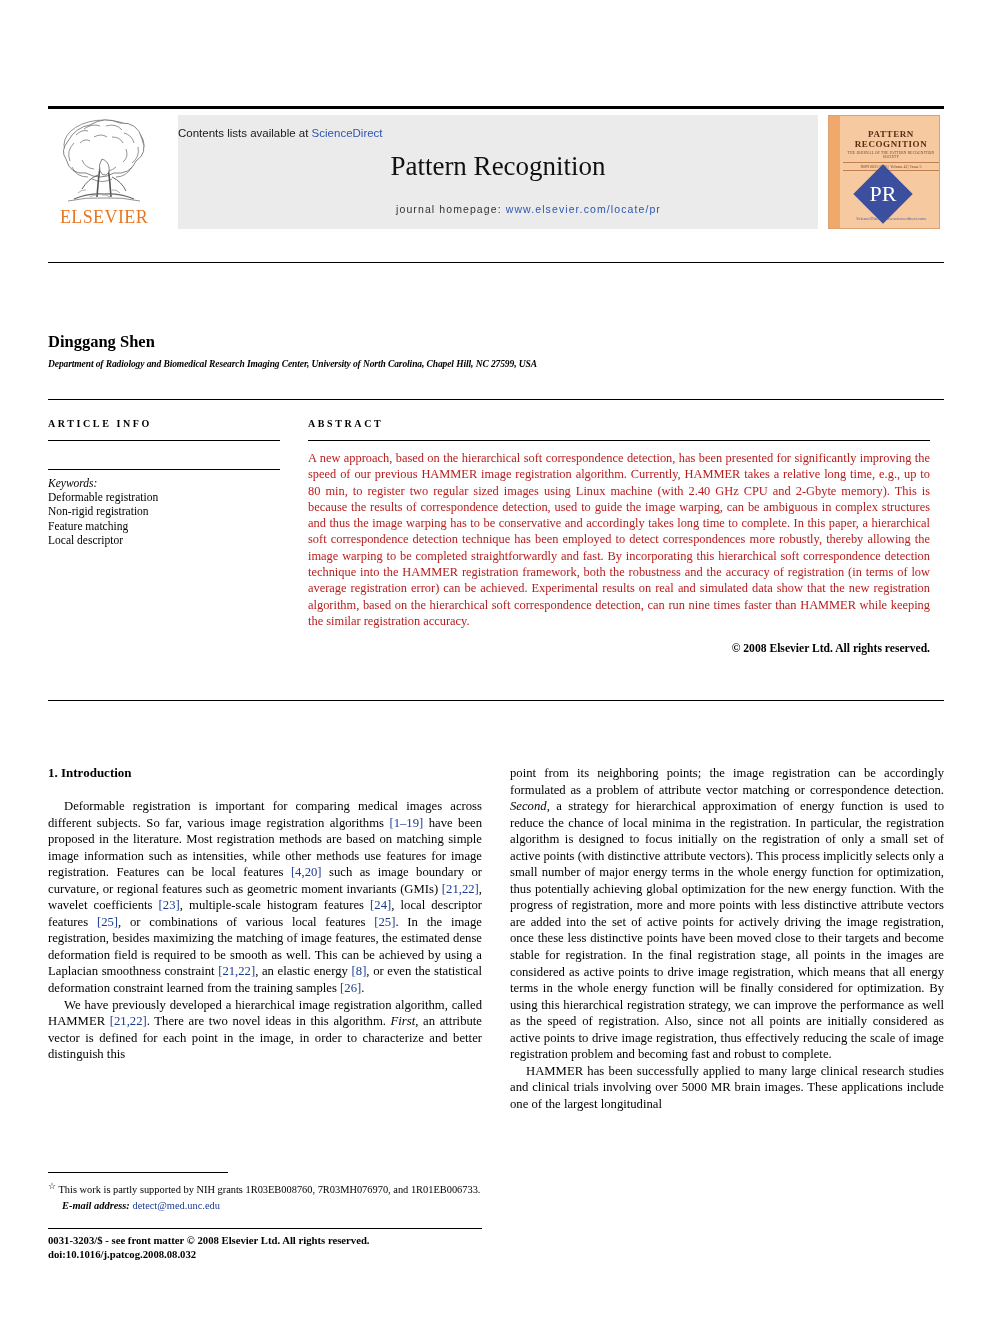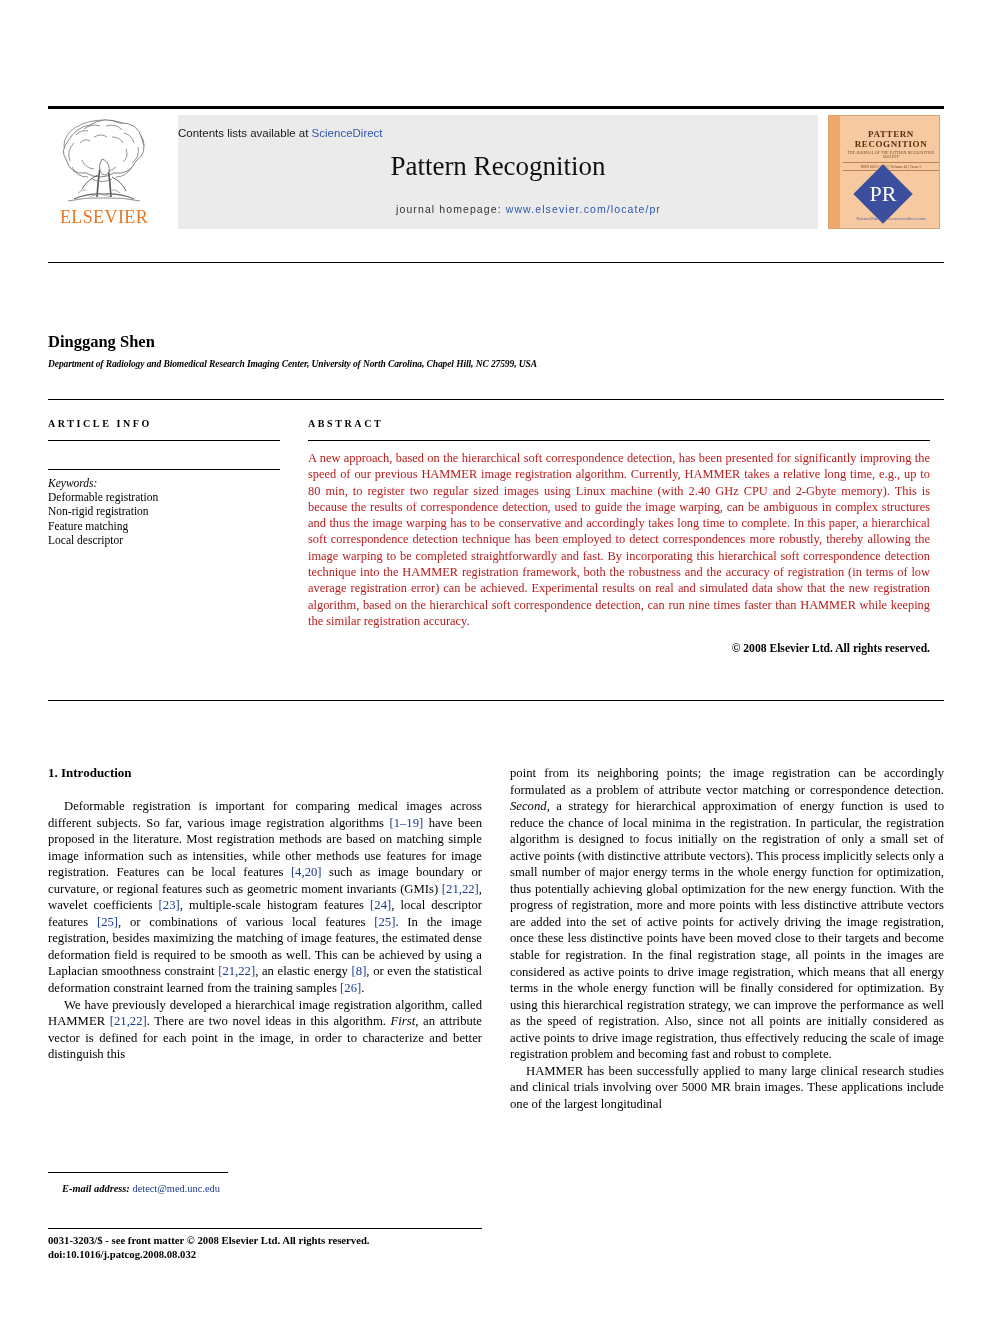--- a/index.html
+++ b/index.html
@@ -459,20 +459,21 @@
 
   <div class="body-right">
     <div id="right-paras">
         <p class="body-para cont"><span>point from its neighboring points; the image registration can be accordingly formulated as a problem of attribute vector matching or correspondence detection. </span><span class="ital">Second</span><span>, a strategy for hierarchical approximation of energy function is used to reduce the chance of local minima in the registration. In particular, the registration algorithm is designed to focus initially on the registration of only a small set of active points (with distinctive attribute vectors). This process implicitly selects only a small number of major energy terms in the whole energy function for optimization, thus potentially achieving global optimization for the new energy function. With the progress of registration, more and more points with less distinctive attribute vectors are added into the set of active points for actively driving the image registration, once these less distinctive points have been moved close to their targets and become stable for registration. In the final registration stage, all points in the images are considered as active points to drive image registration, which means that all energy terms in the whole energy function will be finally considered for optimization. By using this hierarchical registration strategy, we can improve the performance as well as the speed of registration. Also, since not all points are initially considered as active points to drive image registration, thus effectively reducing the scale of image registration problem and becoming fast and robust to complete.</span></p>
         <p class="body-para"><span>HAMMER has been successfully applied to many large clinical research studies and clinical trials involving over 5000 MR brain images. These applications include one of the largest longitudinal</span></p>
       </div>
   </div>
 
   <div class="footnote-rule"></div>
   <div class="footnote">
+    <div><span class="fn-star">☆</span> <span>This work is partly supported by NIH grants 1R03EB008760, 7R03MH076970, and 1R01EB006733.</span></div>
     <div class="email-line"><span class="email-label">E-mail address:</span> <span class="email-addr">detect@med.unc.edu</span></div>
   </div>
 
   <div class="footer-rule"></div>
   <div class="footer">
     <div>0031-3203/$ - see front matter © 2008 Elsevier Ltd. All rights reserved.</div>
     <div>doi:10.1016/j.patcog.2008.08.032</div>
   </div>
 
 </div>

